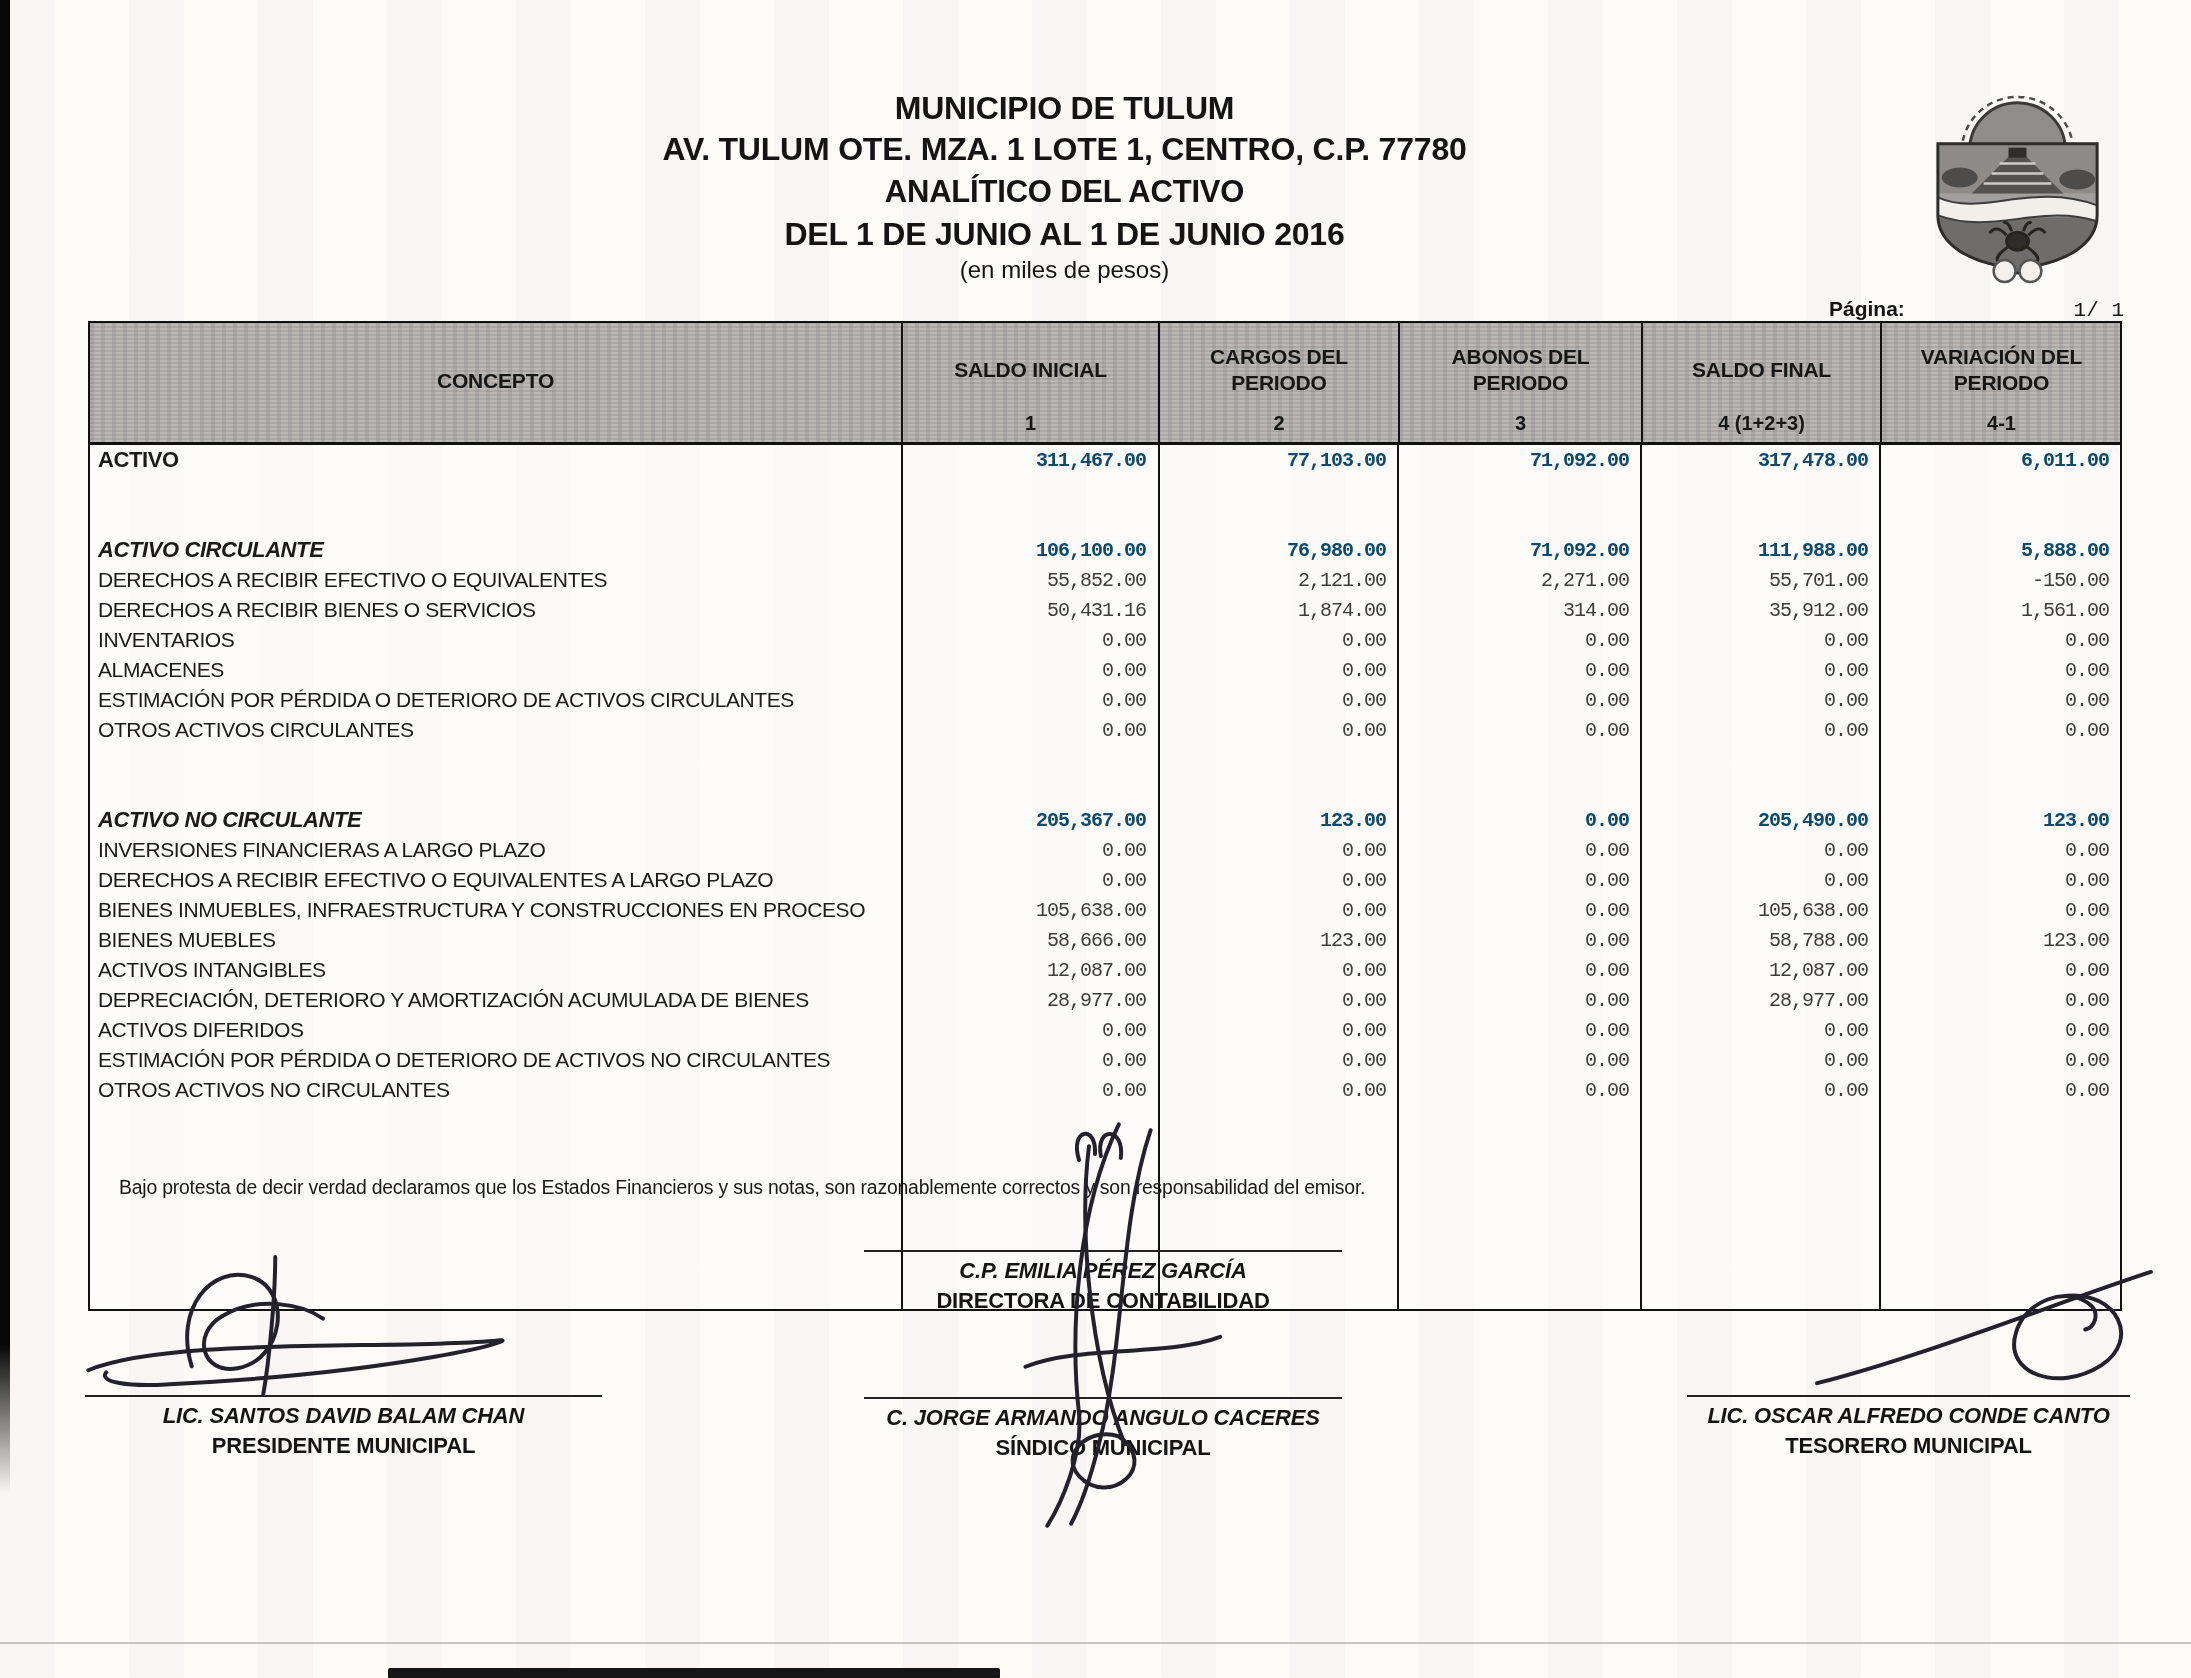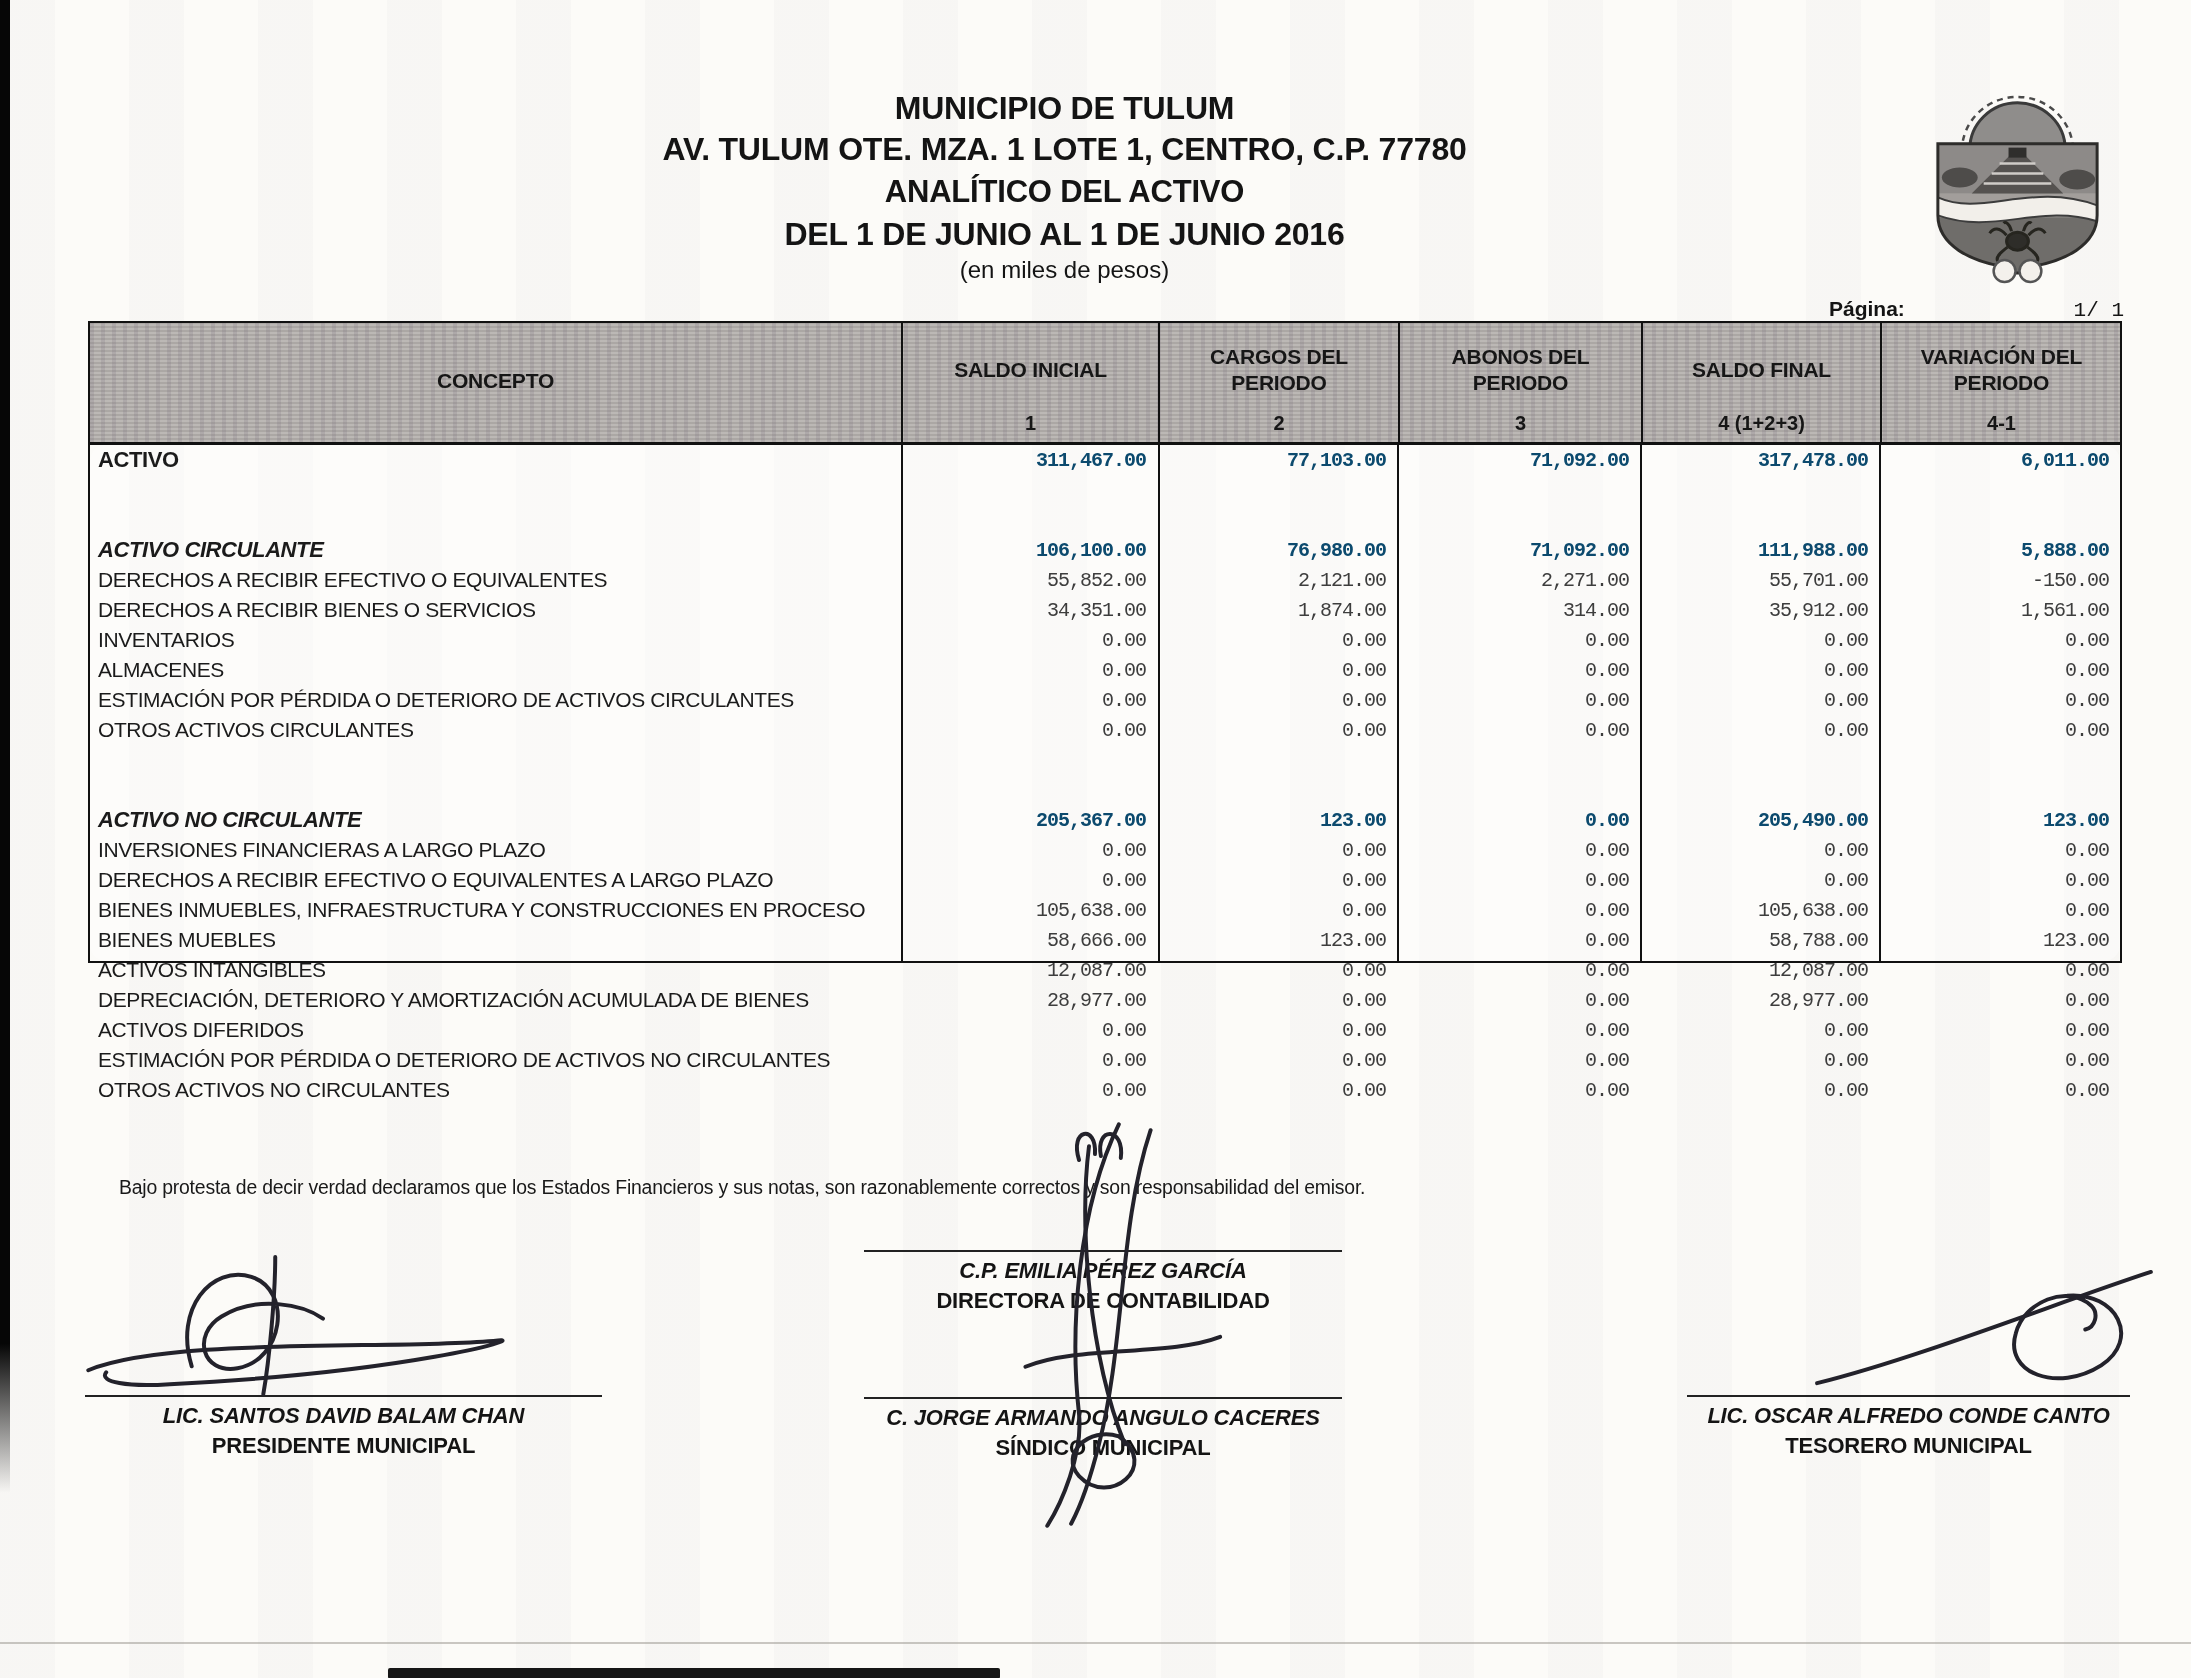--- a/index.html
+++ b/index.html
@@ -40,21 +40,21 @@
       repeating-linear-gradient(90deg,rgba(118,108,122,0.20) 0 4px,rgba(0,0,0,0) 4px 11px),
       repeating-linear-gradient(0deg,rgba(255,255,255,0.10) 0 2px,rgba(0,0,0,0.05) 2px 4px),
       #b4b0ad;
   }
   .th{display:flex;flex-direction:column;justify-content:space-between;box-sizing:border-box;min-width:0;}
   .th + .th{border-left:2px solid #111;}
   .th-label{flex:1;display:flex;align-items:center;justify-content:center;text-align:center;
     font-size:21px;font-weight:700;line-height:1.2;padding:4px 12px 0 12px;letter-spacing:-0.2px;color:#161616;}
   .th-sub{text-align:center;font-size:20px;font-weight:700;padding-bottom:7px;color:#161616;}
 
-  .tbody{position:relative;height:516px;background:rgba(255,255,255,0.35);border-radius:16px;}
+  .tbody{position:relative;height:864px;background:rgba(255,255,255,0.35);border-radius:16px;}
   .vline{position:absolute;top:0;bottom:0;width:2px;background:#111;}
   .trow{display:grid;grid-template-columns:811px 257px 240px 243px 239px 241px;height:30px;align-items:center;}
   .td{min-width:0;white-space:nowrap;overflow:hidden;box-sizing:border-box;}
   .td.concepto{padding-left:8px;font-size:21px;letter-spacing:-0.4px;color:#1b1b1b;}
   .td.num{text-align:right;padding-right:12px;font-family:"Liberation Mono",monospace;font-size:20px;color:#3d3d3d;letter-spacing:-1px;}
   .row-total .concepto{font-weight:700;font-size:22px;}
   .row-section .concepto{font-weight:700;font-style:italic;font-size:22px;}
   .row-total .num,.row-section .num{font-weight:700;color:#0c4a6e;}
 
   
@@ -180,21 +180,21 @@
         <div class="trow row-item">
           <div class="td concepto">DERECHOS A RECIBIR EFECTIVO O EQUIVALENTES</div>
           <div class="td num">55,852.00</div>
           <div class="td num">2,121.00</div>
           <div class="td num">2,271.00</div>
           <div class="td num">55,701.00</div>
           <div class="td num">-150.00</div>
         </div>
         <div class="trow row-item">
           <div class="td concepto">DERECHOS A RECIBIR BIENES O SERVICIOS</div>
-          <div class="td num">34,351.00</div>
+          <div class="td num">50,431.16</div>
           <div class="td num">1,874.00</div>
           <div class="td num">314.00</div>
           <div class="td num">35,912.00</div>
           <div class="td num">1,561.00</div>
         </div>
         <div class="trow row-item">
           <div class="td concepto">INVENTARIOS</div>
           <div class="td num">0.00</div>
           <div class="td num">0.00</div>
           <div class="td num">0.00</div>

